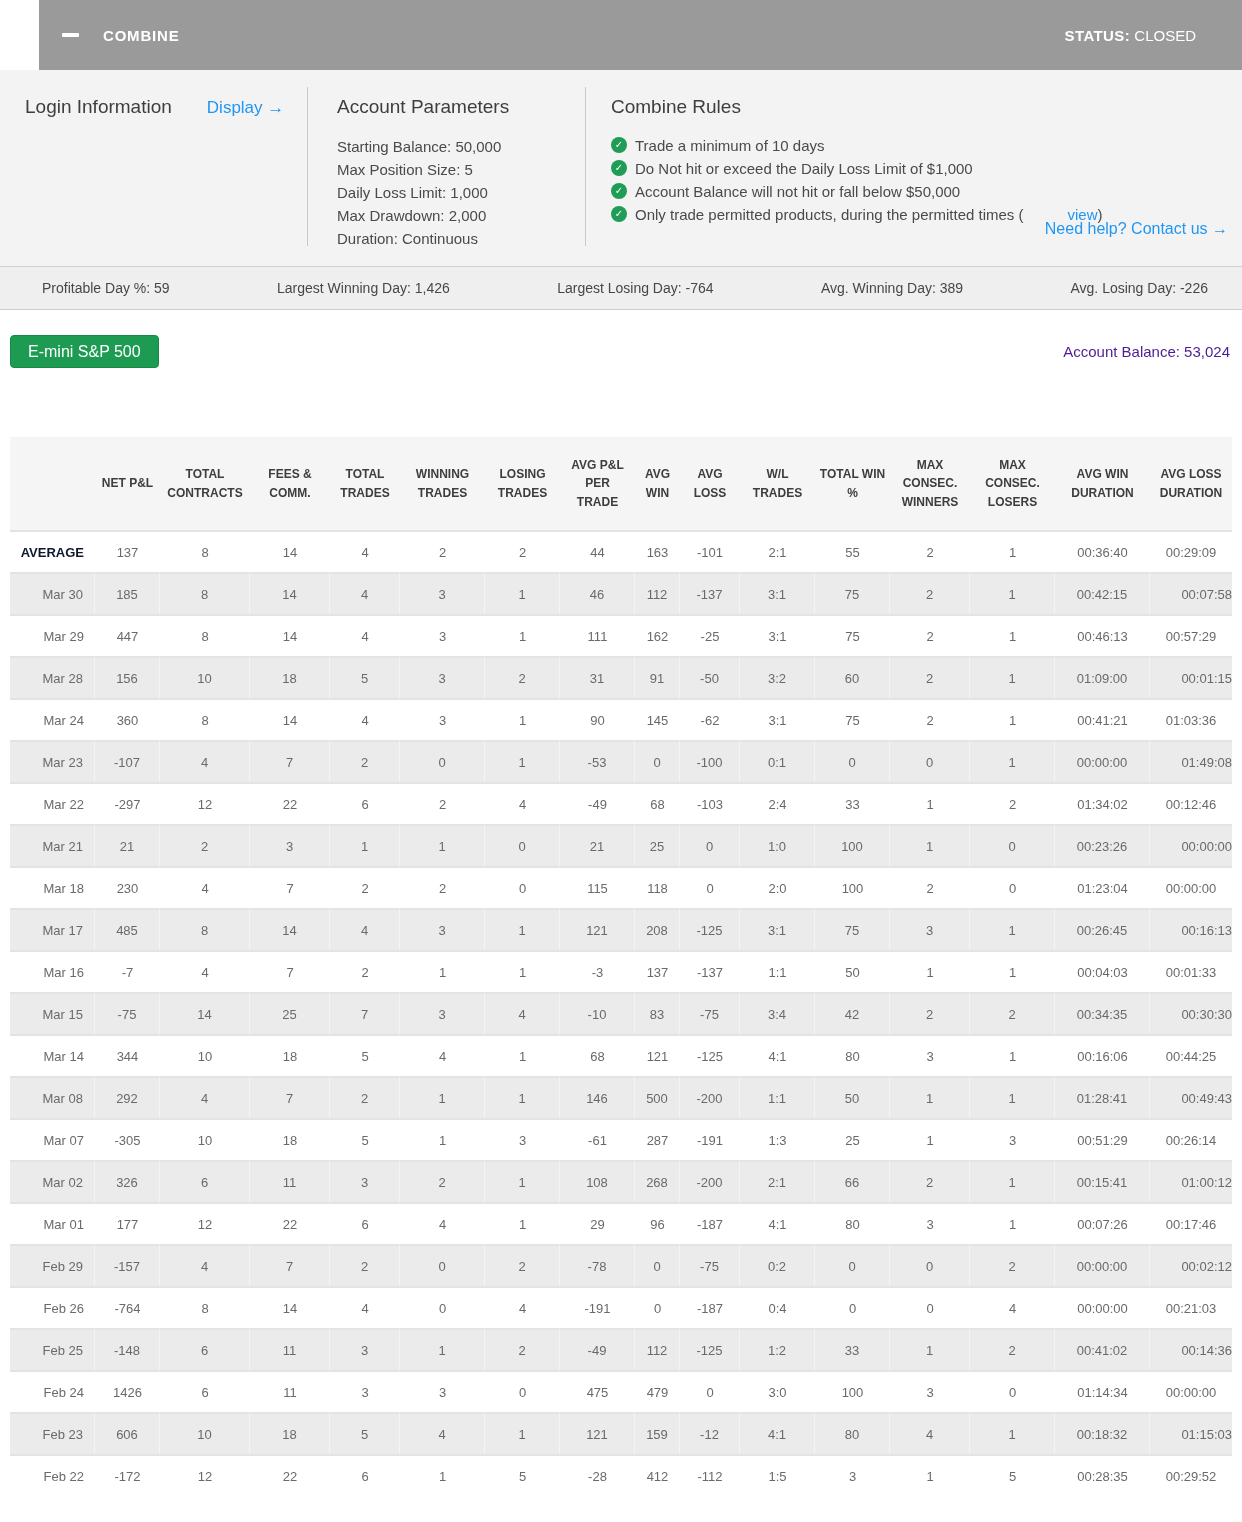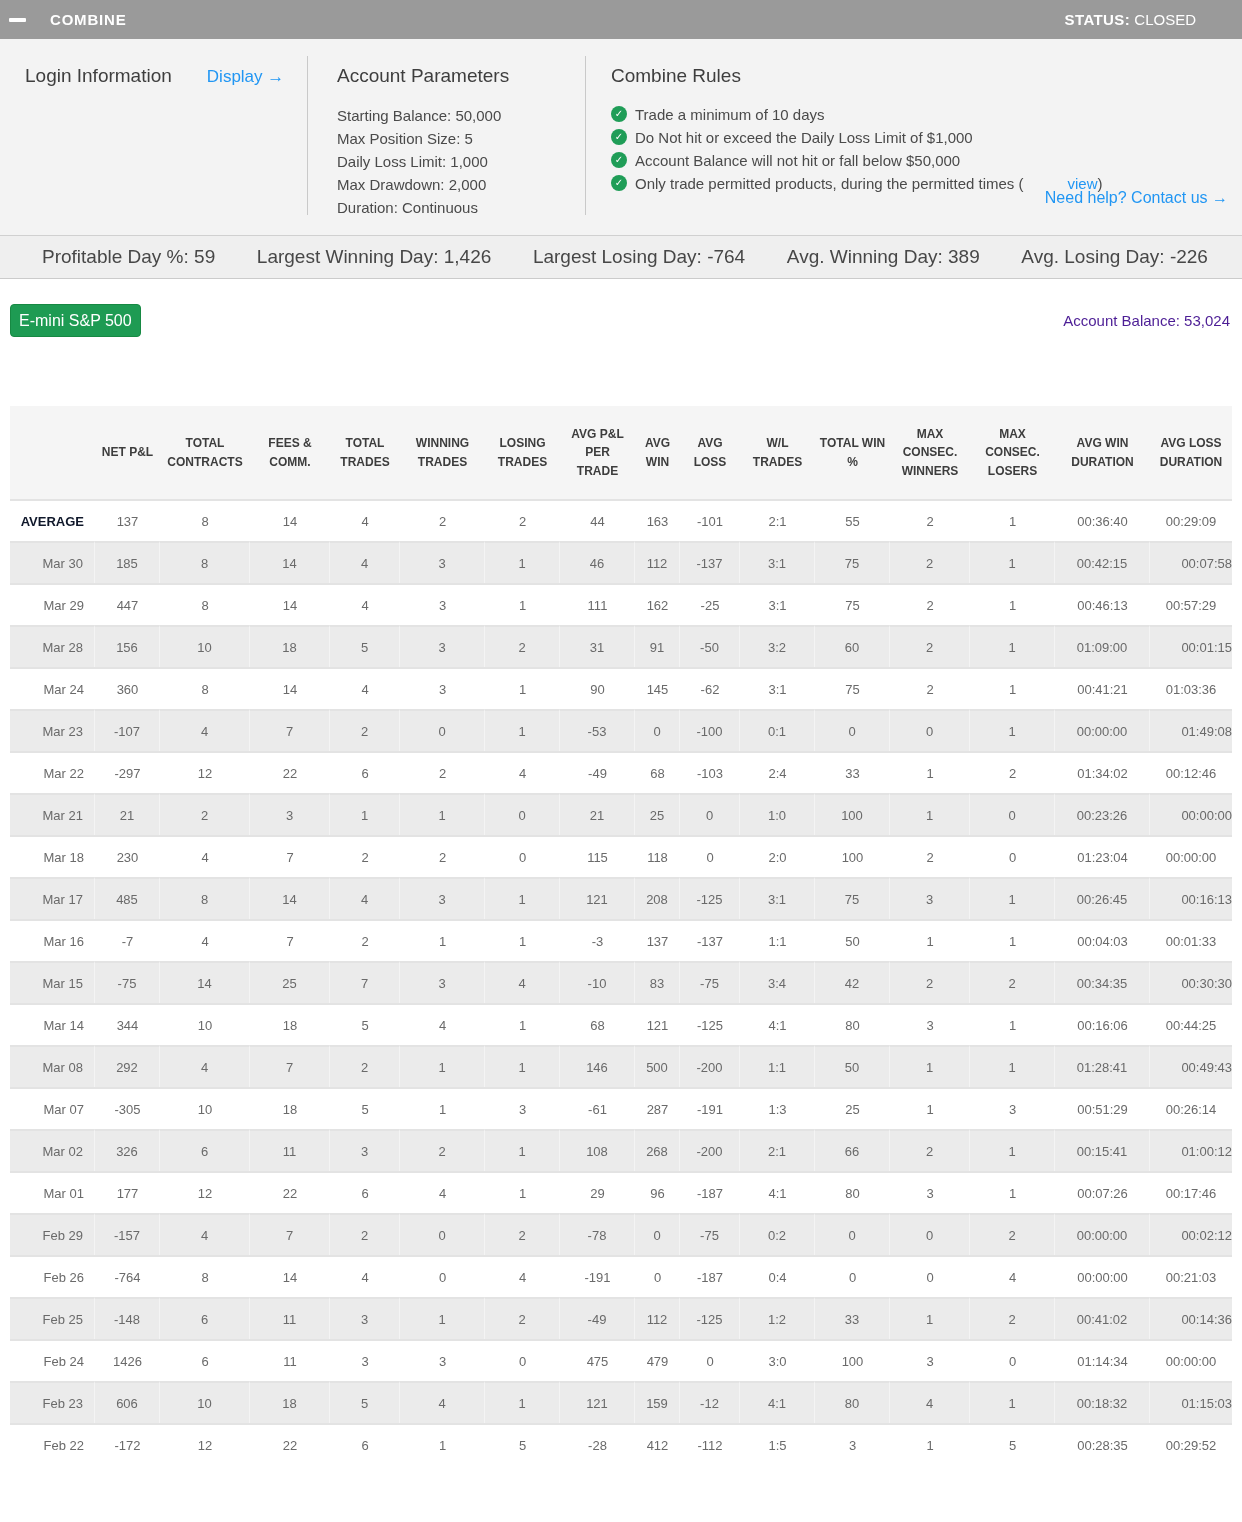--- a/index.html
+++ b/index.html
@@ -1,20 +1,20 @@
 <!DOCTYPE html>
 <html><head>
 <meta charset="utf-8">
 <style>
   * { margin:0; padding:0; box-sizing:border-box; }
   html,body { width:1242px; background:#fff; font-family:"Liberation Sans","DejaVu Sans",sans-serif; }
   body { height:1522px; overflow:hidden; color:#444; }
 
   
-  .titlebar { height:39px; background:#9a9a9a; display:flex; align-items:center; padding:0 46px 0 9px; }
+  .titlebar { height:70px; background:#9a9a9a; display:flex; align-items:center; padding:0 46px 0 23px;margin-left:39px; }
   .minimize-btn { width:17px; height:4px; background:#fff; border-radius:1px; margin-right:24px; cursor:pointer; }
   .titlebar-title { color:#fff; font-weight:bold; font-size:15px; letter-spacing:.8px; }
   .titlebar-spacer { flex:1; }
   .titlebar-status { color:#fff; font-size:15px; }
   .titlebar-status b { font-weight:bold; letter-spacing:.4px; }
 
   
   .info-section { height:197px; background:#f3f3f3; border-bottom:1px solid #d0d0d0; display:flex; }
   .v-divider { width:1px; background:#c9c9c9; margin:17px 0 20px; }
   .section-title { font-size:19px; font-weight:400; color:#3e3e3e; }
@@ -26,27 +26,27 @@
   .col-rules { flex:1; padding:26px 24px 0 25px; position:relative; }
   .rules-list { margin-top:16px; list-style:none; }
   .rules-list li { display:flex; align-items:flex-start; font-size:15px; line-height:23px; color:#4a4a4a; }
   .check-icon { flex:0 0 16px; width:16px; height:16px; border-radius:50%; background:#1f9d57; color:#fff;
                 font-size:10px; line-height:16px; text-align:center; margin:3px 8px 0 0; font-weight:bold; }
   .inline-link { color:#2196f3; font-size:15px; text-decoration:none; cursor:pointer;margin-left:44px; }
   .help-link { position:absolute; right:14px; bottom:28px; font-size:16px; }
 
   
   .stats-bar { height:43px; background:#efefef; border-bottom:1px solid #cbcbcb; display:flex;
-               align-items:center; justify-content:space-between; padding:0 34px 0 42px; font-size:19px; color:#474747; }
+               align-items:center; justify-content:space-between; padding:0 34px 0 42px; font-size:14px; color:#474747; }
   .stat-item { white-space:nowrap; }
 
   
   .balance-row { display:flex; align-items:center; justify-content:space-between; margin:25px 12px 0 10px; }
   .instrument-btn { background:#1e9b53; border:1px solid #178943; color:#fff; font-size:16px; height:33px;
-                    padding:0 8px; border-radius:4px; cursor:pointer; font-family:inherit; }
+                    padding:0 17px; border-radius:4px; cursor:pointer; font-family:inherit; }
   .account-balance { font-size:15px; color:#4c1d95; }
 
   
   .table-wrap { margin:69px 10px 0 10px; }
   table { width:1222px; table-layout:fixed; border-collapse:separate; border-spacing:0; }
   thead th { height:93px; background:#f5f5f5; font-size:12px; font-weight:bold; color:#3d3d3d;
              text-align:center; vertical-align:middle; line-height:1.55; padding:6px 3px; }
   tbody td { height:42px; font-size:13px; color:#6a6a6a; text-align:center; vertical-align:middle;
              border-top:2px solid #e3e3e3; background:#fff; }
   tbody tr.striped td { background:#ebebeb; border-right:1px solid #f4f4f4; }

